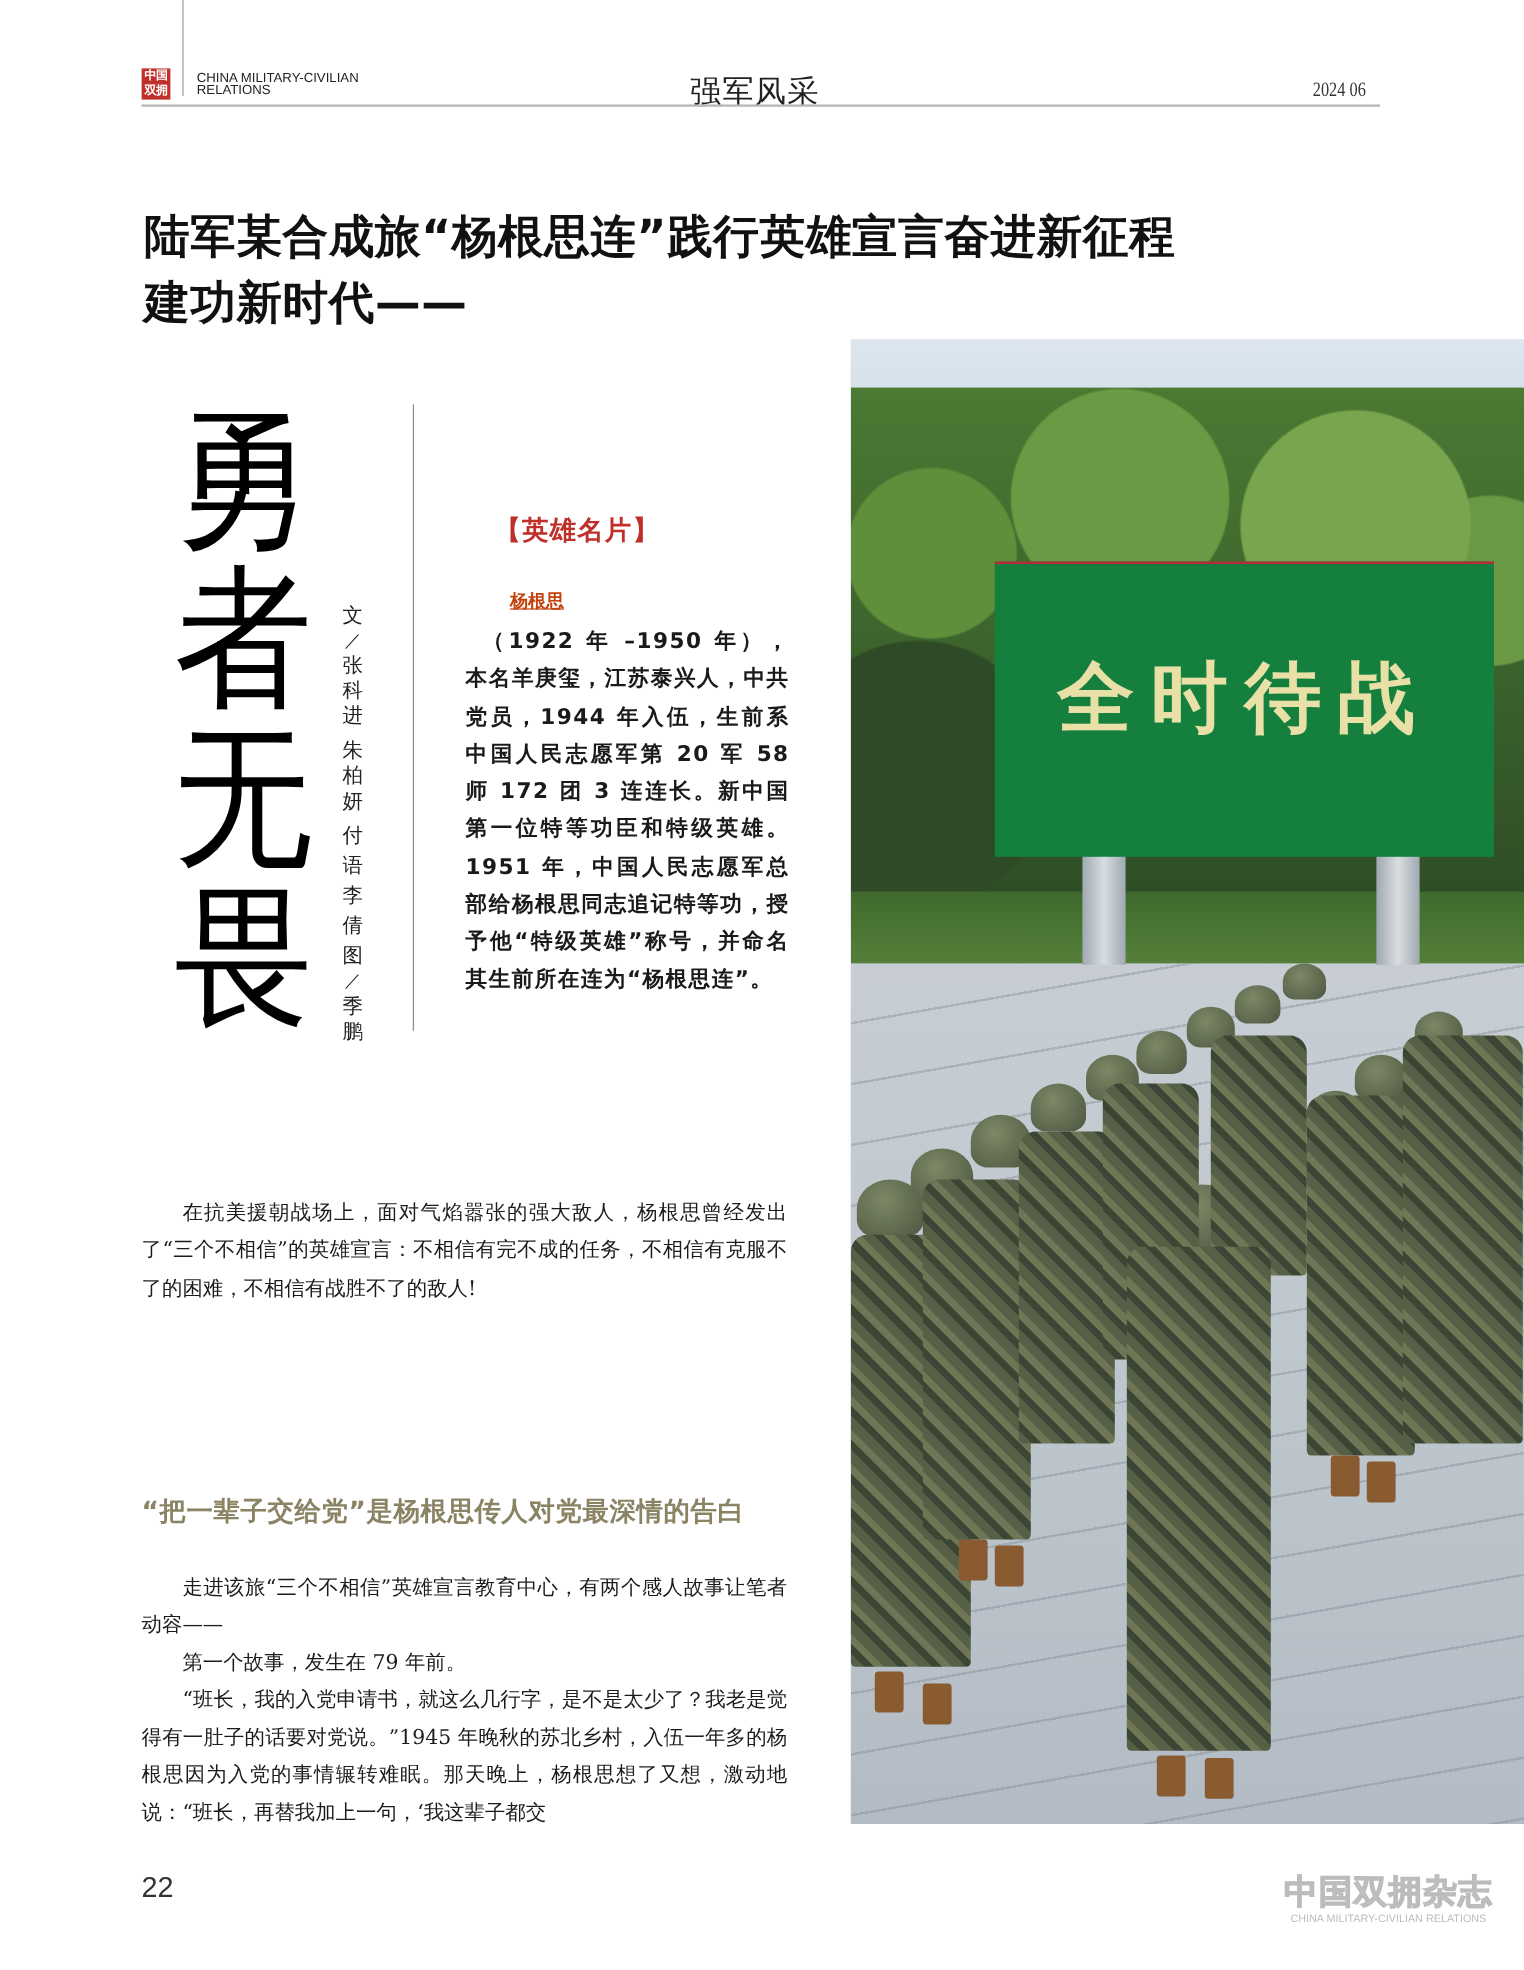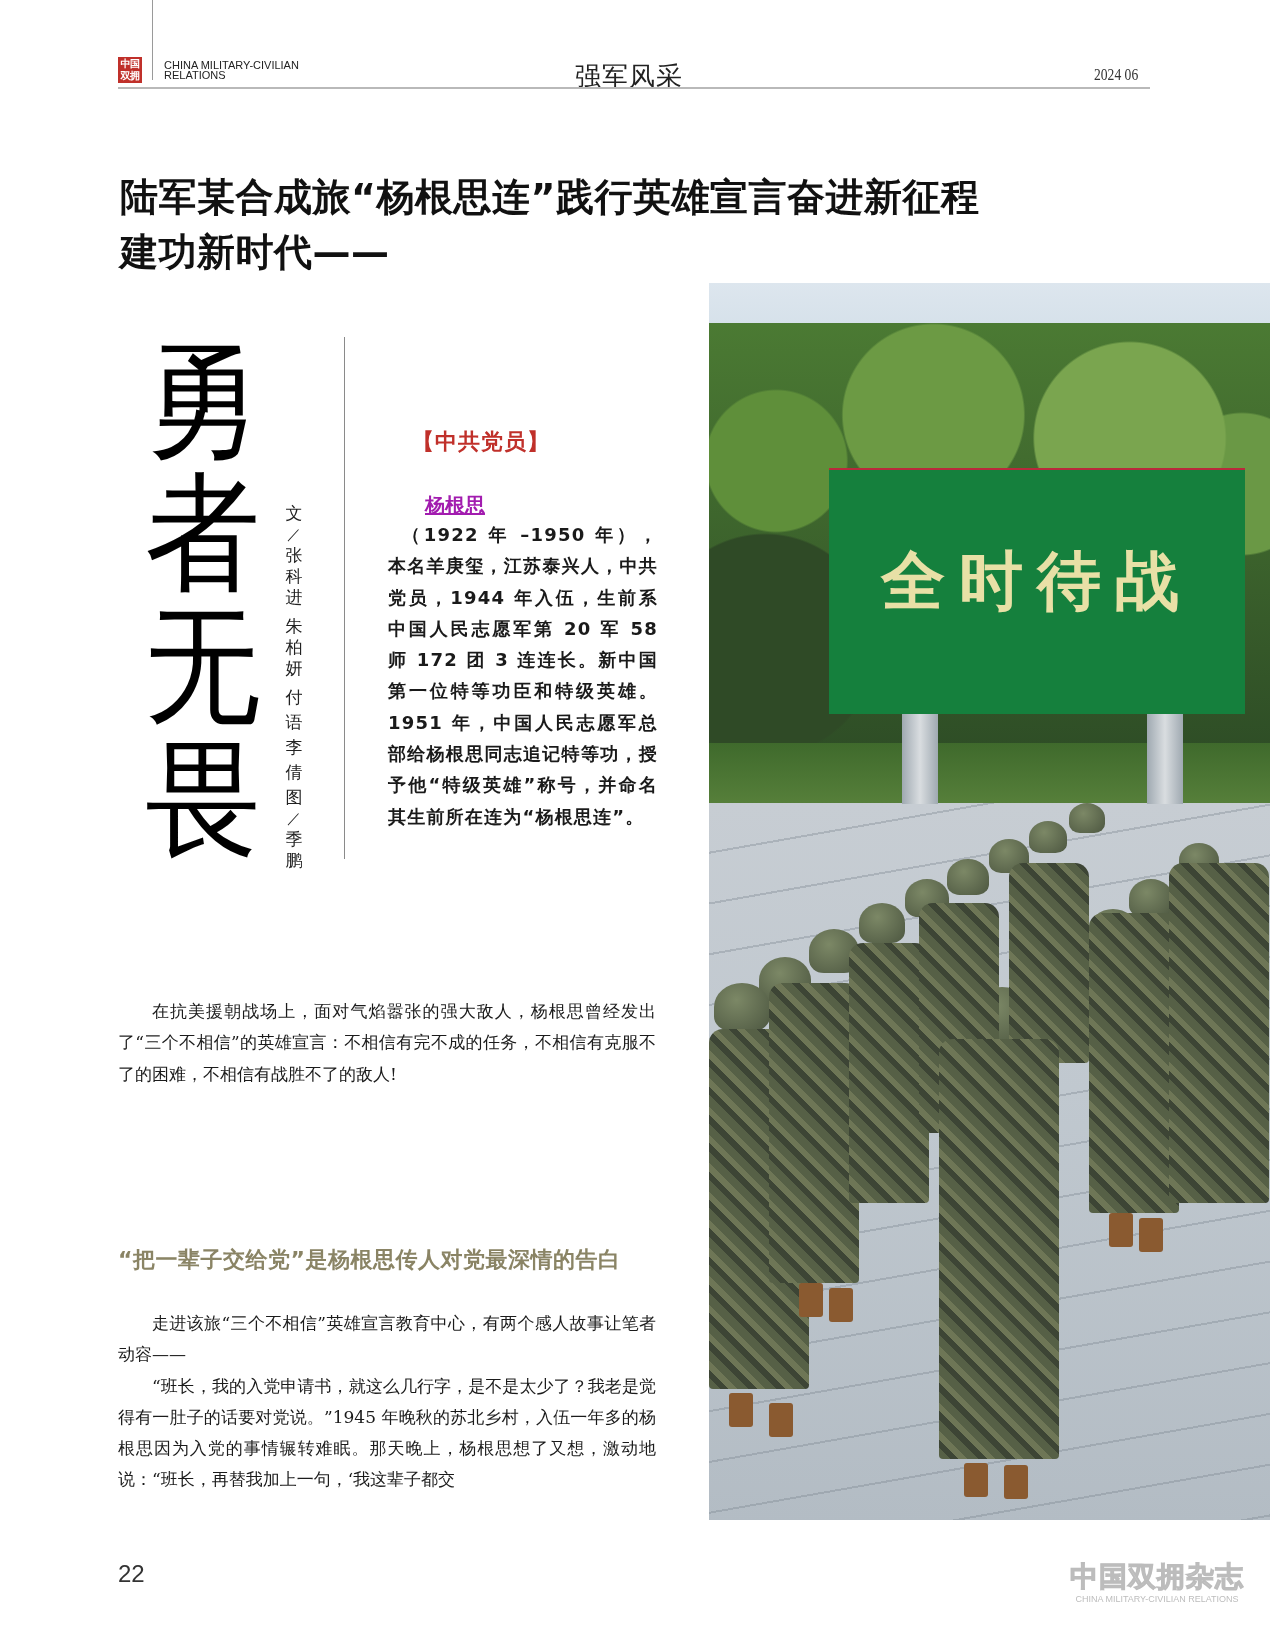--- a/index.html
+++ b/index.html
@@ -18,21 +18,21 @@
 
   
   .big-heading { position:absolute; left:145px; top:333px; width:125px; font-family:"DejaVu Sans", sans-serif; font-size:128px; line-height:133px; font-weight:normal; color:#000; text-align:center; transform:scaleX(0.9); transform-origin:left top; }
   .big-heading span { display:block; }
   .byline { position:absolute; left:284px; top:503px; width:20px; font-size:17px; line-height:21px; color:#222; text-align:center; }
   .byline span { display:block; }
   .v-rule { position:absolute; left:344px; top:337px; width:1px; height:522px; background:#8a8a8a; }
 
   
   .card-tag { position:absolute; left:412px; top:427px; font-size:22px; font-weight:bold; color:#c0302a; letter-spacing:1px; }
-  .card-name { position:absolute; left:425px; top:492px; font-size:20px; font-weight:bold; color:#a21caf;text-decoration:underline; }
+  .card-name { position:absolute; left:425px; top:492px; font-size:15px; font-weight:bold; color:#c2410c;text-decoration:underline; }
   .card-body { position:absolute; left:388px; top:519px; width:270px; font-size:18px; font-weight:bold; line-height:31.3px; color:#1a1a1a; text-align:justify; text-indent:14px; letter-spacing:1.2px; }
 
   
   .body-text { position:absolute; left:118px; width:538px; font-family:"DejaVu Serif", serif; font-size:17px; line-height:31.3px; color:#1b1b1b; text-align:justify; }
   .body-text p { margin:0; text-indent:2em; }
   .block1 { top:996px; }
   .block2 { top:1308px; }
   .subhead { position:absolute; left:118px; top:1245px; font-size:22px; font-weight:bold; color:#8a8465; letter-spacing:0.5px; }
 
   .page-num { position:absolute; left:118px; top:1560px; font-family:Liberation Sans, sans-serif; font-size:24px; color:#333; }
@@ -115,32 +115,33 @@
   <span style="height:4px"></span>
   <span>倩</span>
   <span style="height:4px"></span>
   <span>图</span>
   <span style="font-size:14px;">／</span>
   <span>季</span>
   <span>鹏</span>
 </div>
 <div class="v-rule"></div>
 
-<div class="card-tag">【中共党员】</div>
+<div class="card-tag">【英雄名片】</div>
 <div class="card-name">杨根思</div>
 <div class="card-body">（1922 年 –1950 年），本名羊庚玺，江苏泰兴人，中共党员，1944 年入伍，生前系中国人民志愿军第 20 军 58 师 172 团 3 连连长。新中国第一位特等功臣和特级英雄。1951 年，中国人民志愿军总部给杨根思同志追记特等功，授予他“特级英雄”称号，并命名其生前所在连为“杨根思连”。</div>
 
 <div class="body-text block1">
   <p>在抗美援朝战场上，面对气焰嚣张的强大敌人，杨根思曾经发出了“三个不相信”的英雄宣言：不相信有完不成的任务，不相信有克服不了的困难，不相信有战胜不了的敌人!</p>
 </div>
 
 <div class="subhead">“把一辈子交给党”是杨根思传人对党最深情的告白</div>
 
 <div class="body-text block2">
   <p>走进该旅“三个不相信”英雄宣言教育中心，有两个感人故事让笔者动容——</p>
+  <p>第一个故事，发生在 79 年前。</p>
   <p>“班长，我的入党申请书，就这么几行字，是不是太少了？我老是觉得有一肚子的话要对党说。”1945 年晚秋的苏北乡村，入伍一年多的杨根思因为入党的事情辗转难眠。那天晚上，杨根思想了又想，激动地说：“班长，再替我加上一句，‘我这辈子都交</p>
 </div>
 
 <div class="photo">
   <div class="sky"></div>
   <div class="trees"></div>
   <div class="lawn"></div>
   <div class="ground"></div>
   <div class="ground-lines"></div>
   <div class="post l"></div>

